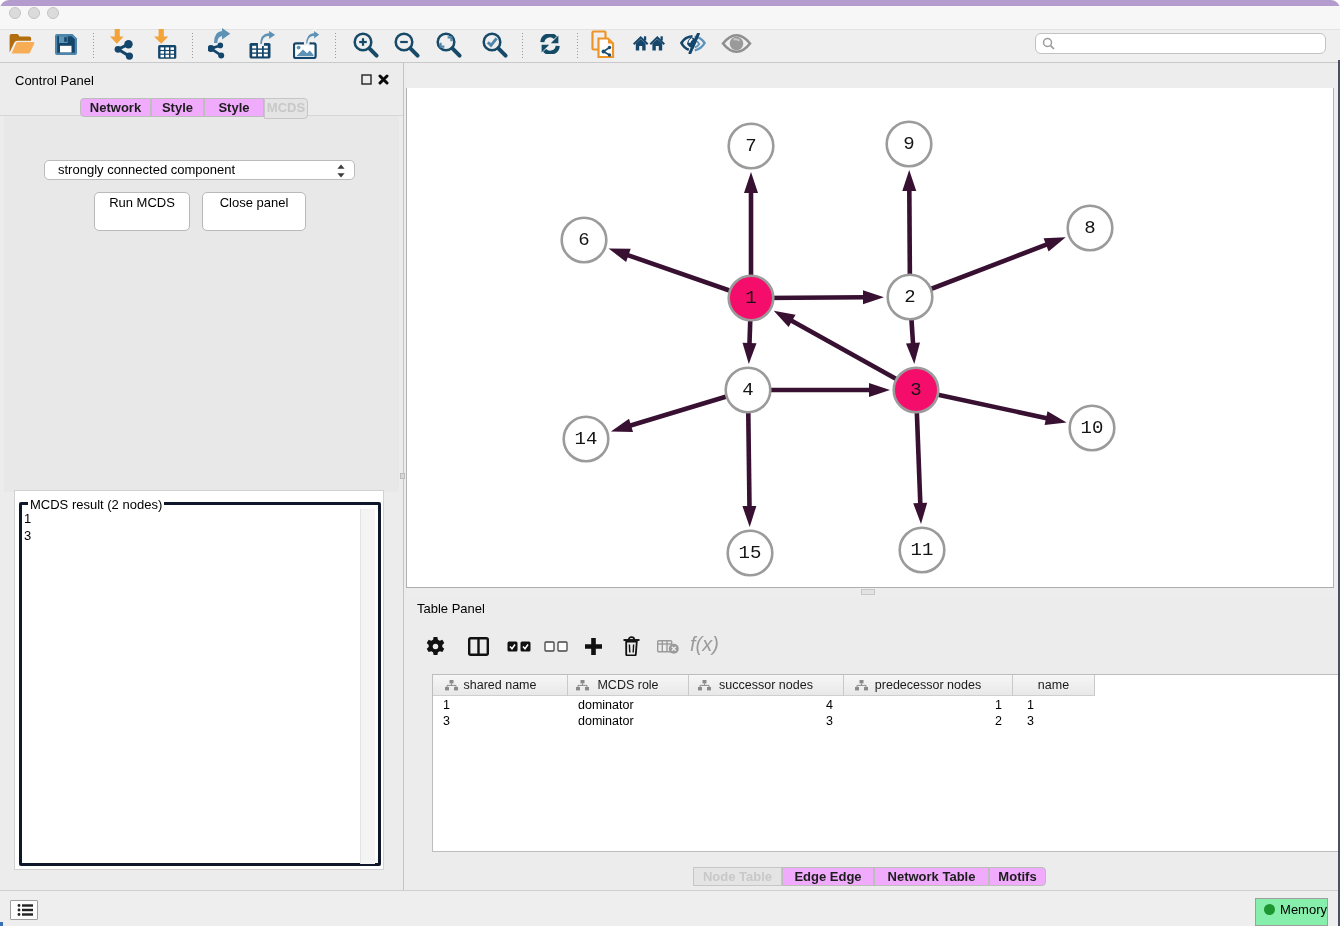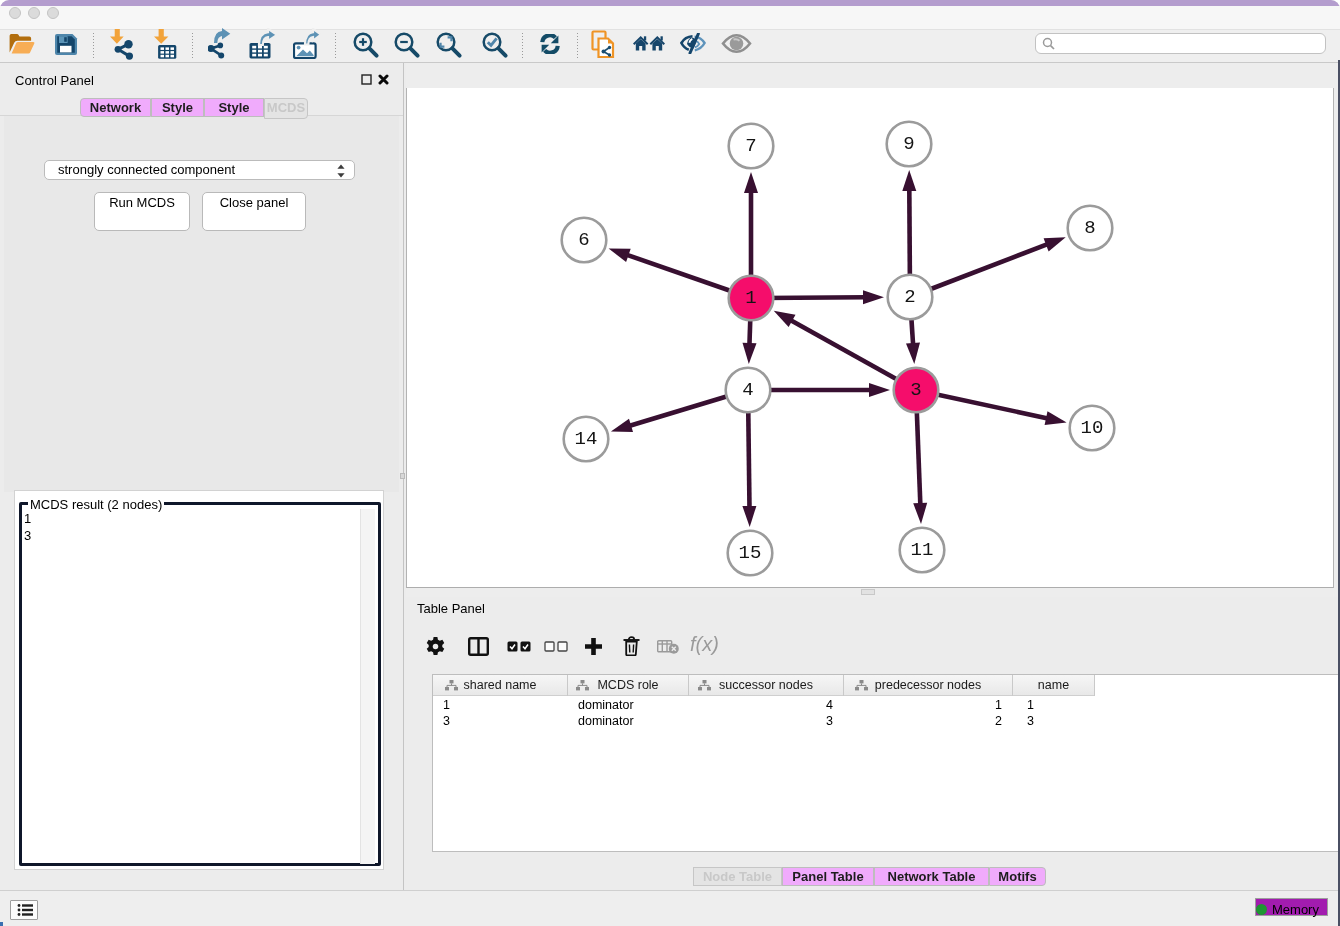--- a/index.html
+++ b/index.html
@@ -26,21 +26,21 @@
 .vdiv{position:absolute;left:403px;top:63px;width:3px;height:827px;background:#ececec}
 .netframe{position:absolute;left:406px;top:63px;width:928px;height:525px}
 .nettitle{position:absolute;left:0;top:1px;width:928px;height:24px;background:linear-gradient(#f6f6f6,#d9d9d9);border:1px solid #b3b3b3;border-radius:4px 4px 0 0}
 .netcanvas{position:absolute;left:0;top:25px;width:928px;height:500px;background:#fff;border-left:1px solid #b3b3b3;border-right:1px solid #b3b3b3;border-bottom:1px solid #adadad}
 .tablepanel{position:absolute;left:406px;top:597px;width:934px;height:293px;background:#ececec}
 .tpwhite{position:absolute;left:26px;top:77px;width:1060px;height:178px;background:#fff;border:1px solid #bdbdbd}
 .thead{position:absolute;left:0;top:0;width:662px;height:21px;background:linear-gradient(#f6f6f6,#e8e8e8);border-bottom:1px solid #cfcfcf;border-right:1px solid #c9c9c9}
 .thcell{position:absolute;top:0;height:21px;border-right:1px solid #c9c9c9;font-size:12.5px;color:#1a1a1a;text-align:center;line-height:21px}
 .trow{position:absolute;font-size:12.5px;color:#000;height:16px;line-height:16px}
 .statusbar{position:absolute;left:0;top:890px;width:1340px;height:36px;background:#eeeeee;border-top:1px solid #cfcfcf}
-.membtn{position:absolute;left:1255px;top:7px;width:73px;height:18px;background:#a21caf;border:1px solid #9e9e9e;font-size:13px;color:#000;text-align:left;line-height:21px}
+.membtn{position:absolute;left:1255px;top:7px;width:73px;height:28px;background:#86efac;border:1px solid #9e9e9e;font-size:13px;color:#000;text-align:right;line-height:21px}
 .listbtn{position:absolute;left:10px;top:9px;width:28px;height:20px;background:#fcfcfc;border:1px solid #9e9e9e;border-radius:1px}
 .rstrip{position:absolute;right:0;top:60px;width:2px;height:866px;background:#4a4f63}
 </style></head><body>
 <div id="win">
 <div class="titlebar"></div>
 <div class="purple"></div>
 <div class="tl" style="left:9px"></div>
     <div class="tl" style="left:28px"></div>
     <div class="tl" style="left:47px"></div>
 <div class="toolbar"></div>
@@ -339,21 +339,21 @@
 <div class="trow" style="left:145px;top:22px">dominator</div>
         <div class="trow" style="left:145px;top:38px">dominator</div>
 <div class="trow" style="left:256px;top:22px;width:144px;text-align:right">4</div>
         <div class="trow" style="left:256px;top:38px;width:144px;text-align:right">3</div>
 <div class="trow" style="left:411px;top:22px;width:158px;text-align:right">1</div>
         <div class="trow" style="left:411px;top:38px;width:158px;text-align:right">2</div>
 <div class="trow" style="left:594px;top:22px">1</div>
         <div class="trow" style="left:594px;top:38px">3</div>
 </div>
 <div class="tab tabsel" style="left:287px;top:270px;width:89px;border-radius:0">Node Table</div>
-<div class="tab" style="left:376px;top:270px;width:92px">Panel Table</div>
+<div class="tab" style="left:376px;top:270px;width:92px">Edge Edge</div>
 <div class="tab" style="left:468px;top:270px;width:115px">Network Table</div>
 <div class="tab" style="left:583px;top:270px;width:57px;border-radius:0 4px 4px 0">Motifs</div>
 </div>
 <div style="position:absolute;left:861px;top:589px;width:14px;height:6px;background:#e2e2e2;border:1px solid #c8c8c8"></div>
 <div class="statusbar">
 <div class="listbtn">
         <svg style="position:absolute;left:6px;top:2px" width="16" height="14" viewBox="0 0 16 14">
           <circle cx="2" cy="2.5" r="1.4" fill="#222"></circle>
           <circle cx="2" cy="7" r="1.4" fill="#222"></circle>
           <circle cx="2" cy="11.5" r="1.4" fill="#222"></circle>

